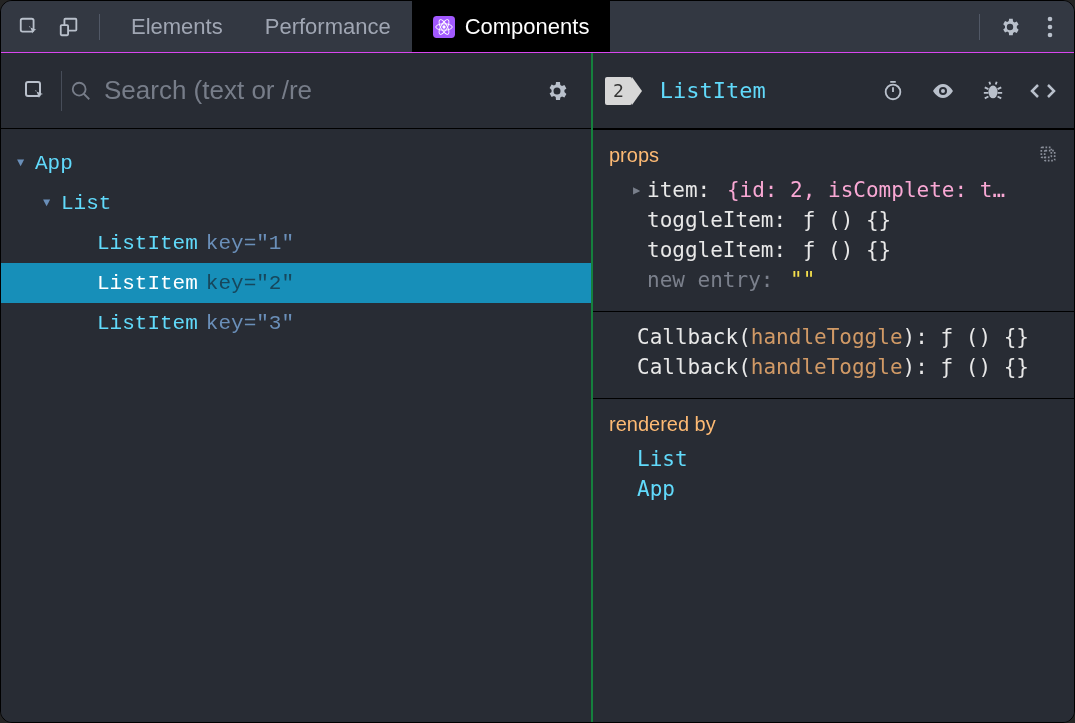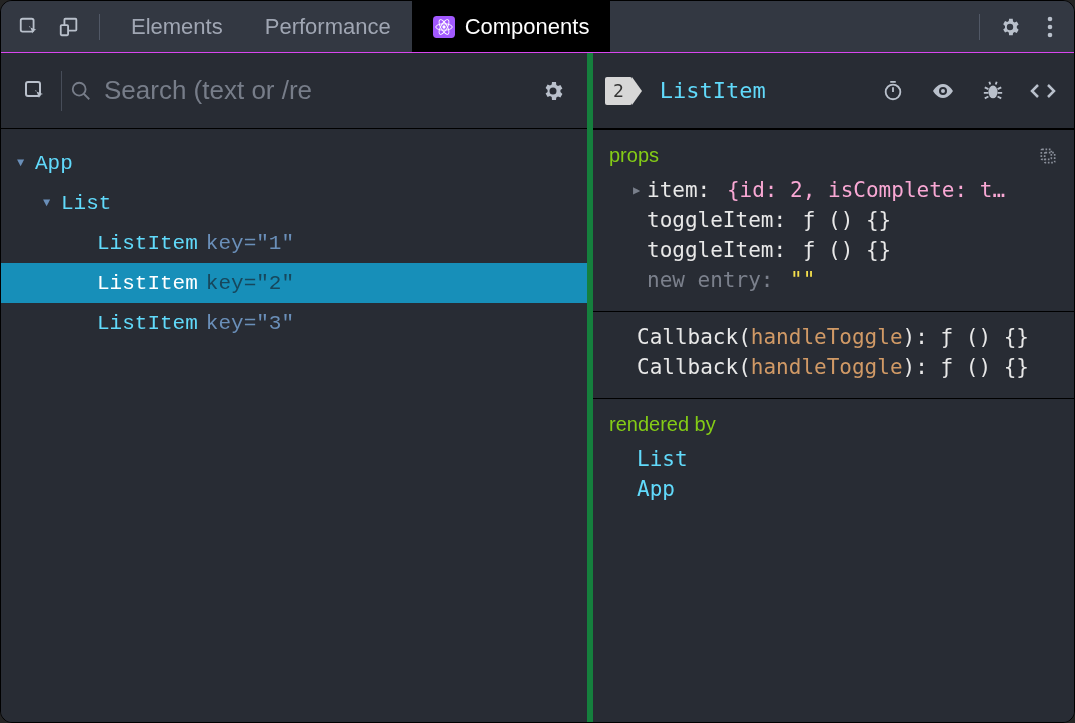--- a/index.html
+++ b/index.html
@@ -71,21 +71,21 @@
   padding-right: 4px;
 }
 
 .workspace {
   display: flex;
   flex: 1;
   overflow: hidden;
 }
 .left-pane {
   width: 592px;
-  border-right: 6px solid #15803d;
+  border-right: 2px solid #15803d;
   display: flex;
   flex-direction: column;
   background: #282c34;
 }
 .right-pane {
   flex: 1;
   display: flex;
   flex-direction: column;
   background: #282c34;
   overflow-y: auto;
@@ -179,21 +179,21 @@
 .selected-name { color: #61dafb; font-family: Menlo, monospace; font-size: 22px; margin-left: 16px; }
 .right-toolbar .spacer { flex:1; }
 .right-toolbar .tbtn {
   width: 38px; height: 38px;
   display:flex; align-items:center; justify-content:center;
   color:#b9c0cb; cursor:pointer;
 }
 
 .section { border-top: 1px solid #000; padding: 10px 0 16px; }
 .section:first-of-type { border-top:none; }
-.section-head { display:flex; align-items:center; padding: 4px 16px 8px; color:#84cc16; font-size:20px; }
+.section-head { display:flex; align-items:flex-start; padding: 4px 16px 8px; color:#fdba74; font-size:20px; }
 .section-head .spacer { flex:1;}
 .section-head .copy-btn { color:#8b909b; cursor:pointer; }
 .kv { display:flex; align-items:center; padding: 3px 0 3px 40px; font-family: Menlo, monospace; font-size: 21px; color:#e8e8e8; }
 .kv .caret { color:#797f8b; width:14px; font-size:12px; display:inline-block;}
 .kv .key { color:#e8e8e8; }
 .kv .sep { color:#e8e8e8; margin: 0 4px 0 0;}
 .kv .val { color:#e8e8e8; }
 .kv .val.obj { color:#f9a8d4; }
 .kv .new-entry { color:#7b808c; }
 .kv .quote { color:#f5e04d; }

